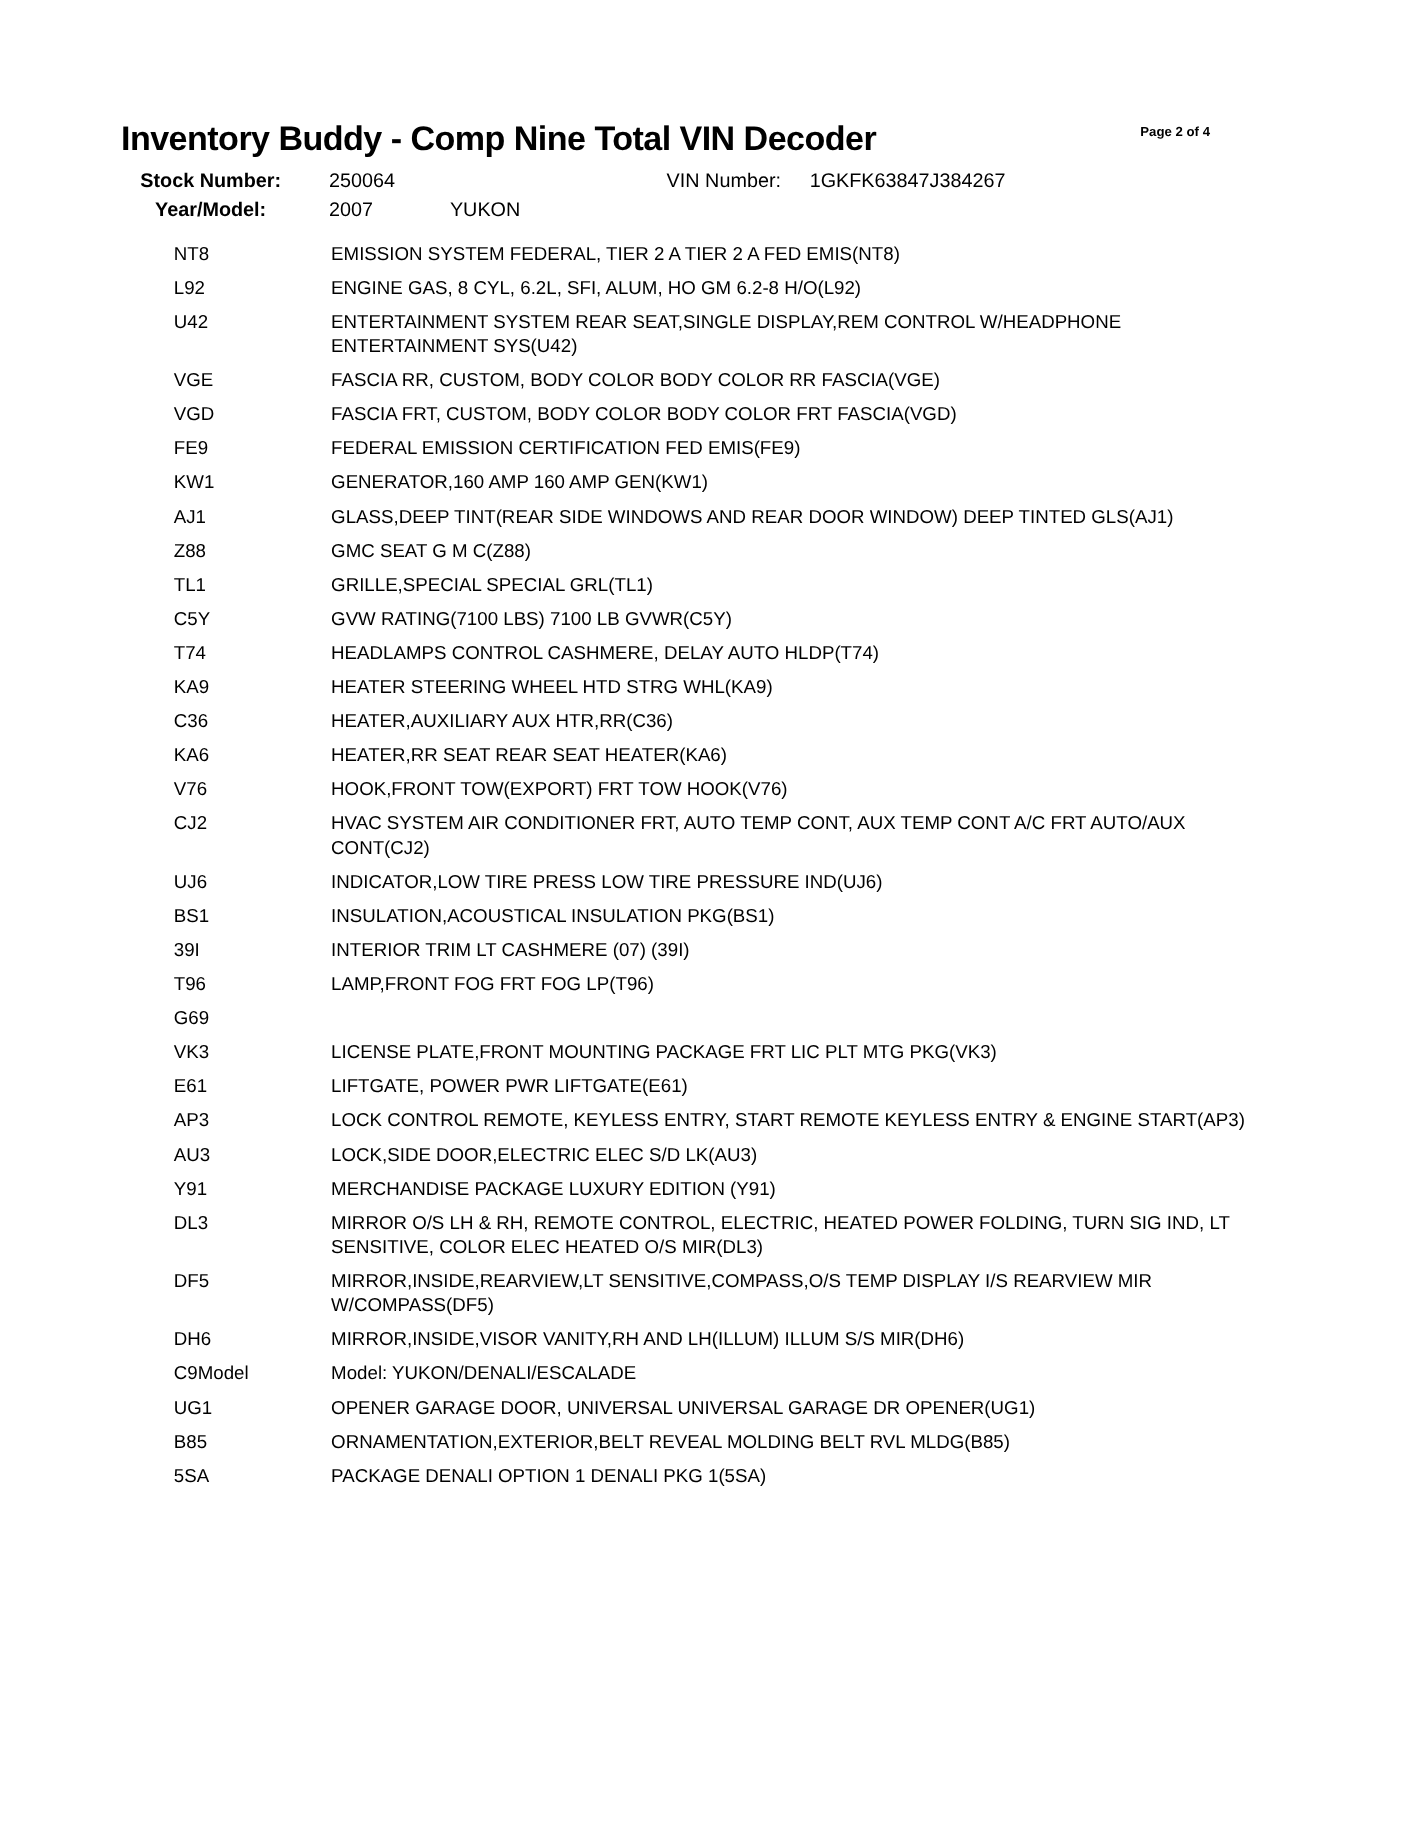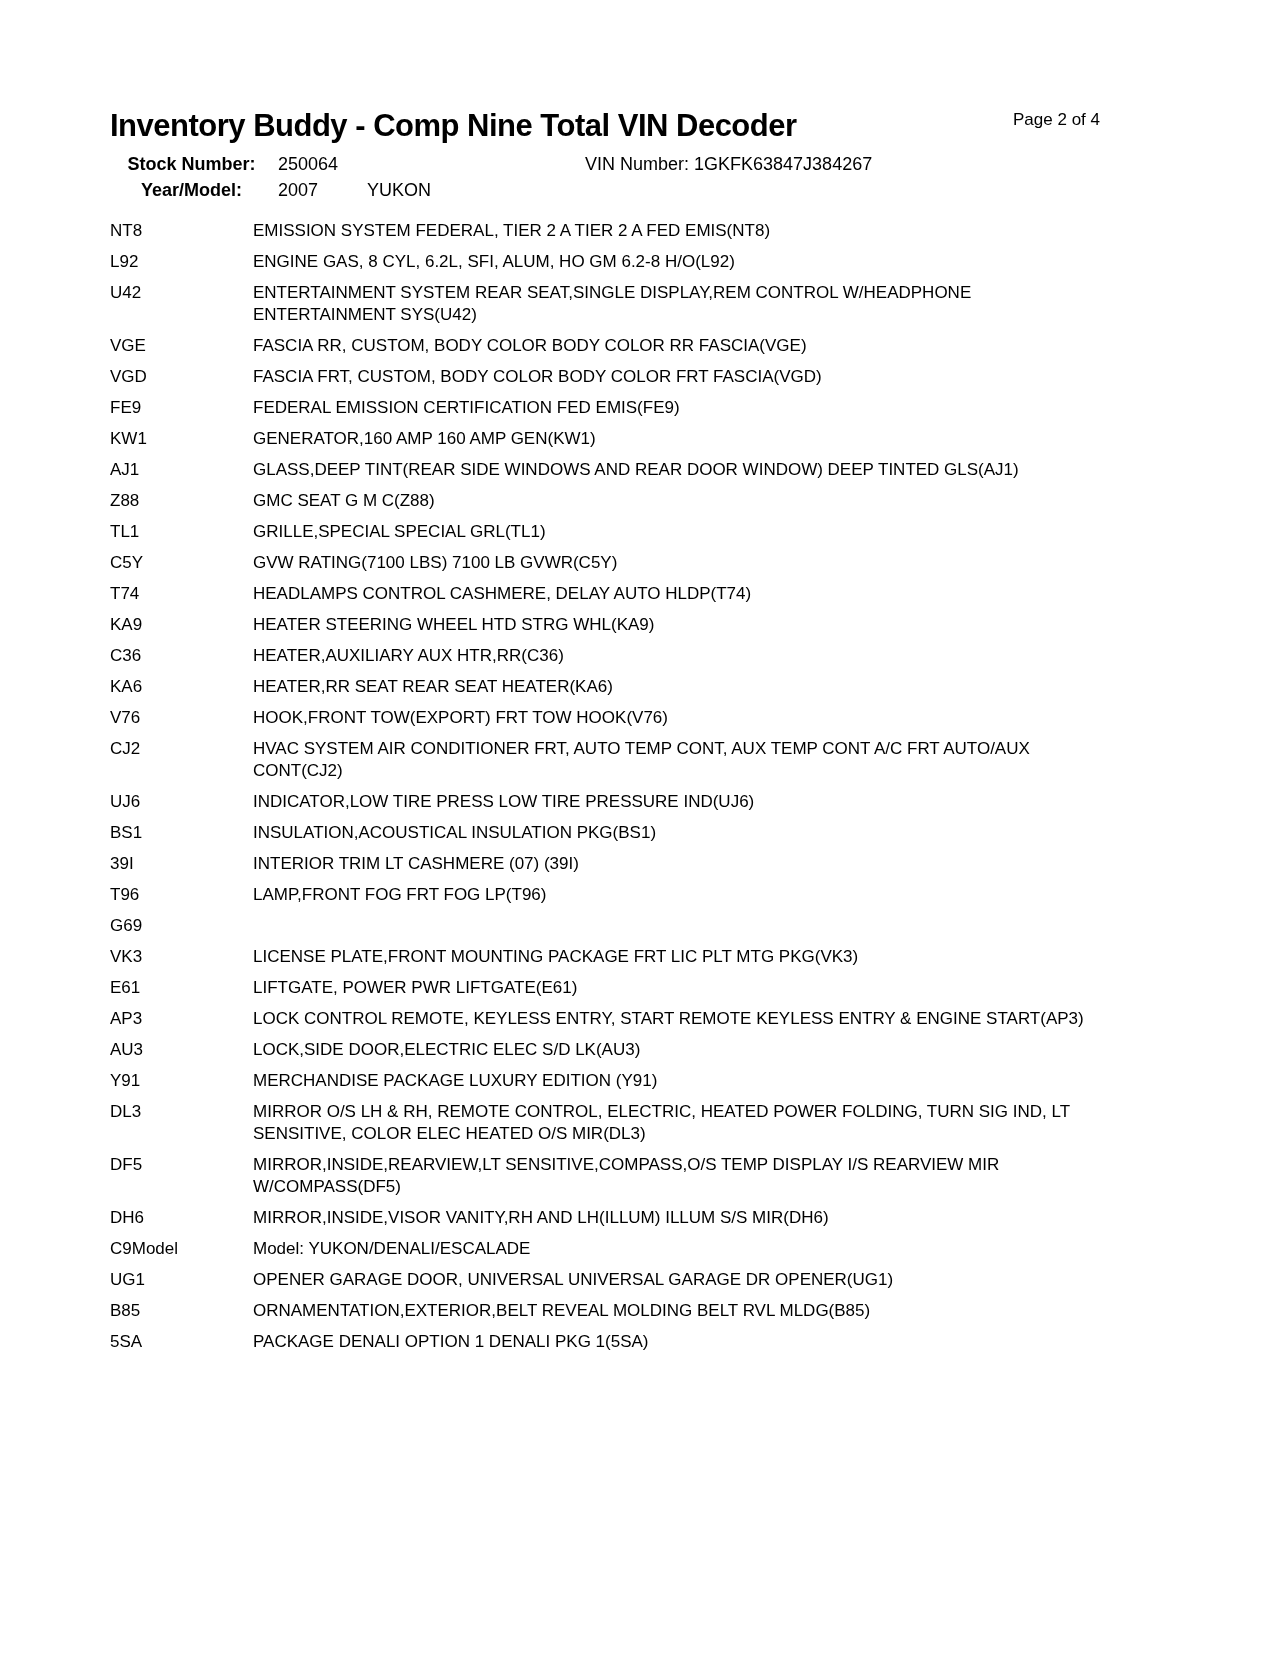--- a/index.html
+++ b/index.html
@@ -24,56 +24,58 @@
     width: 990px;
   }
   .doc-title {
     font-size: 31px;
     font-weight: 700;
     letter-spacing: -0.5px;
     line-height: 40px;
     white-space: nowrap;
   }
   .page-num {
-    font-size: 17px;
+    font-size: 12px;
     line-height: 24px;
     padding-top: 2px;
     white-space: nowrap;
+    font-weight: bold;
   }
   .meta {
     margin-top: 5px;
     font-size: 18px;
   }
   .meta-row {
     display: flex;
     line-height: 26px;
   }
   .meta-label {
     font-weight: 700;
     width: 163px;
     text-align: center;
     flex: 0 0 163px;
   }
-  .meta-value { margin-left: 5px; }
+  .meta-value { margin-left: 26px; }
   .meta-value-stock { width: 307px; flex: 0 0 307px; }
   .meta-label-vin { font-weight: 400; }
   .meta-value-year { width: 84px; flex: 0 0 84px; }
   .options {
     margin-top: 17px;
   }
   .option-row {
     display: flex;
     margin-bottom: 9px;
     font-size: 17px;
     line-height: 22px;
   }
   .option-code {
     width: 143px;
     flex: 0 0 143px;
     white-space: nowrap;
+    margin-left: 48px;
   }
   .option-desc {
     width: 852px;
     max-width: 852px;
   }
 </style>
 </head>
 <body>
 
 <div class="page">

